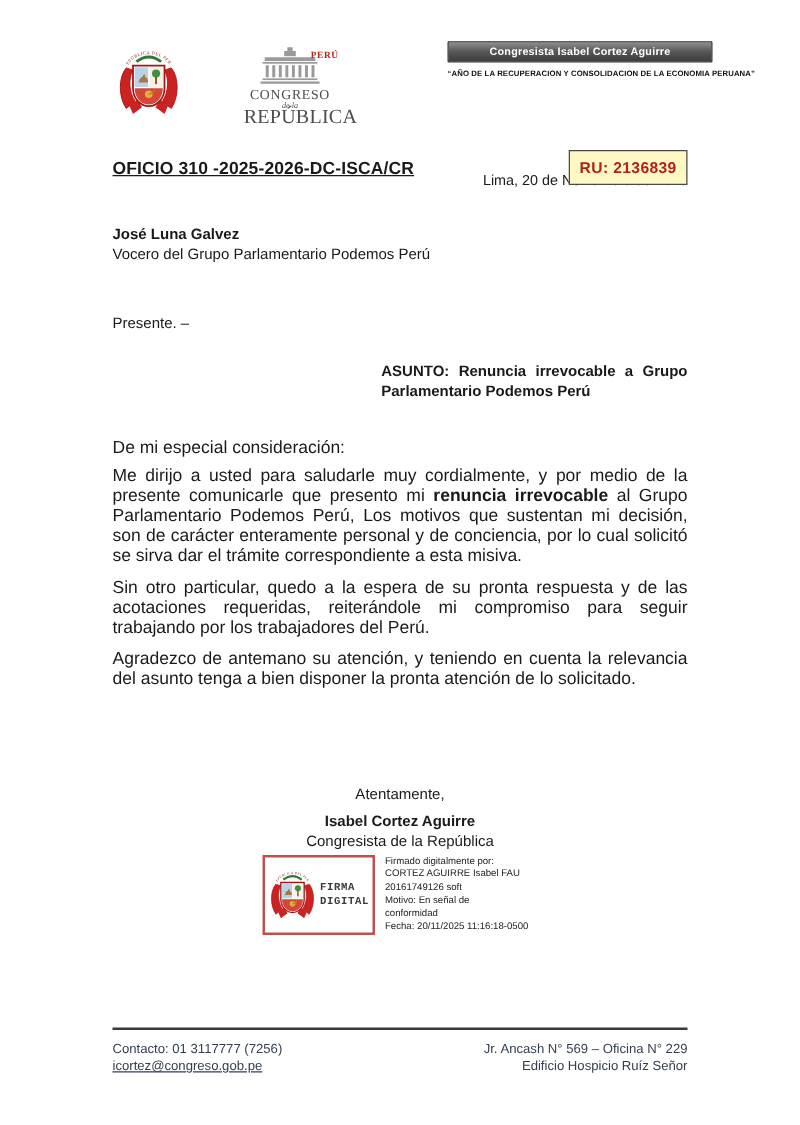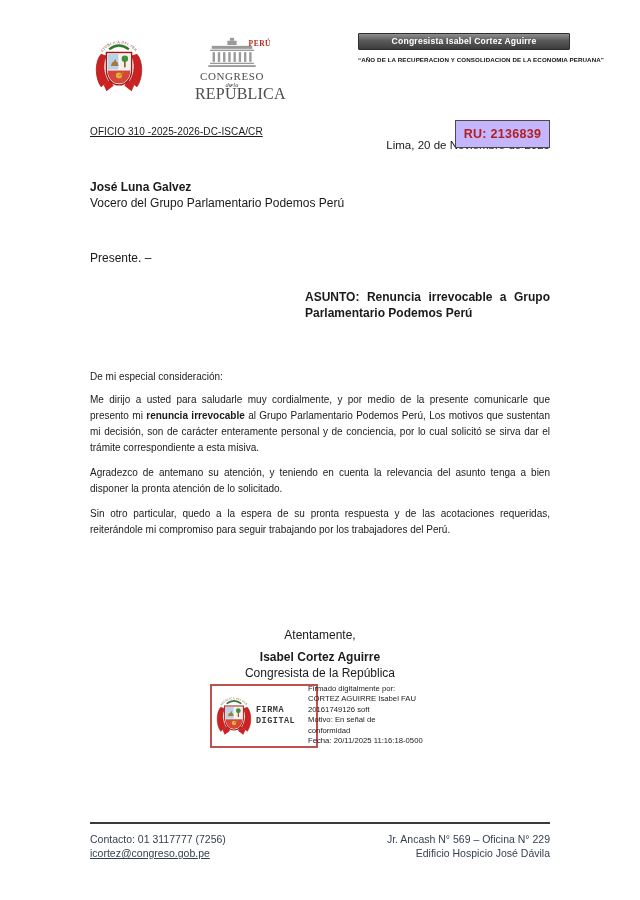--- a/index.html
+++ b/index.html
@@ -27,45 +27,45 @@
   .right-head { position:absolute; left:358px; top:33px; width:212px; }
   .banner { height:15px; line-height:15px; text-align:center; color:#ffffff;
     font-weight:bold; font-size:8.6px; letter-spacing:0.2px;
     background:linear-gradient(180deg,#8f8f8f 0%,#5a5a5a 45%,#3c3c3c 100%);
     border:1px solid #2e2e2e; border-radius:1px; }
   .motto { margin-top:6px; text-align:center; font-weight:bold; font-size:6.2px;
     color:#111111; white-space:nowrap; letter-spacing:0.1px; }
 
   .date-line { position:absolute; left:90px; top:95px; width:460px; text-align:right;
     font-size:11.5px;margin-top:44px; }
-  .oficio { position:absolute; left:90px; top:126px; font-size:10px; font-weight:normal;
+  .oficio { position:absolute; left:90px; top:126px; font-size:14px; font-weight:bold;
     text-decoration:underline; letter-spacing:0.1px; }
   .ru-box { position:absolute; left:455px; top:120px; width:93px; height:26px;
-    border:1px solid #4a4a4a; background:#c4b5fd; display:flex; align-items:center;
+    border:1px solid #4a4a4a; background:#fef9c3; display:flex; align-items:center;
     justify-content:center; }
   .ru-box span { color:#b02020; font-weight:bold; font-size:12.5px; letter-spacing:0.3px; }
 
   .recipient { position:absolute; left:90px; top:179px; font-size:12px; line-height:16px; }
   .recipient .r-name { font-weight:bold; }
   .presente { position:absolute; left:90px; top:251px; font-size:12px; }
 
   .asunto { position:absolute; left:305px; top:289px; width:245px; font-size:12px;
     font-weight:bold; line-height:16px; text-align:justify; }
 
-  .body-block { position:absolute; left:90px; top:349px; width:460px; font-size:10px;
-    line-height:16px; text-align:justify;margin-top:20px; }
+  .body-block { position:absolute; left:90px; top:349px; width:460px; font-size:14px;
+    line-height:16px; text-align:justify; }
   .body-block .greeting { text-align:left; margin:0 0 7px 0; }
   .body-block p { margin:0 0 9px 0; }
   .bold-inline { font-weight:bold; }
 
   .closing { position:absolute; left:170px; top:627px; width:300px; text-align:center;
     font-size:12px; line-height:16px; }
   .closing .c-name { margin-top:6px; font-weight:bold; }
 
-  .stamp { position:absolute; left:210px; top:684px; width:108px; height:64px;
+  .stamp { position:absolute; left:210px; top:684px; width:90px; height:64px;
     border:2px solid #c0504d; box-sizing:border-box; background:#ffffff;
     display:flex; align-items:center; padding:14px 2px; }
   .stamp .escudo-mini { width:40px; height:56px; flex:0 0 auto; }
   .firma-text { font-family:"Liberation Mono", monospace; font-weight:bold;
     font-size:8.5px; line-height:11px; color:#3a3a3a; margin-left:2px;
     letter-spacing:0.5px; }
 
   .sig-info { position:absolute; left:308px; top:684px; font-size:7.7px;
     line-height:10.4px; color:#222222; }
   .sig-info span { display:block; }
@@ -152,22 +152,22 @@
     <div class="r-name">José Luna Galvez</div>
     <div>Vocero del Grupo Parlamentario Podemos Perú</div>
   </div>
   <div class="presente">Presente. –</div>
 
   <div class="asunto">ASUNTO: Renuncia irrevocable a Grupo Parlamentario Podemos Perú</div>
 
   <div class="body-block">
     <div class="greeting">De mi especial consideración:</div>
     <p><span>Me dirijo a usted para saludarle muy cordialmente, y por medio de la presente comunicarle que presento mi </span><span class="bold-inline">renuncia irrevocable</span><span> al Grupo Parlamentario Podemos Perú, Los motivos que sustentan mi decisión, son de carácter enteramente personal y de conciencia, por lo cual solicitó se sirva dar el trámite correspondiente a esta misiva.</span></p>
+    <p>Sin otro particular, quedo a la espera de su pronta respuesta y de las acotaciones requeridas, reiterándole mi compromiso para seguir trabajando por los trabajadores del Perú.</p>
     <p>Agradezco de antemano su atención, y teniendo en cuenta la relevancia del asunto tenga a bien disponer la pronta atención de lo solicitado.</p>
-    <p>Sin otro particular, quedo a la espera de su pronta respuesta y de las acotaciones requeridas, reiterándole mi compromiso para seguir trabajando por los trabajadores del Perú.</p>
   </div>
 
   <div class="closing">
     <div>Atentamente,</div>
     <div class="c-name">Isabel Cortez Aguirre</div>
     <div>Congresista de la República</div>
   </div>
 
   <div class="stamp">
     <svg class="escudo-mini" viewBox="0 0 60 74">
@@ -187,16 +187,16 @@
     <span>Fecha: 20/11/2025 11:16:18-0500</span>
   </div>
 
   <div class="footer-rule"></div>
   <div class="footer-left">
     <div>Contacto: 01 3117777 (7256)</div>
     <div class="email">icortez@congreso.gob.pe</div>
   </div>
   <div class="footer-right">
     <div>Jr. Ancash N° 569 – Oficina N° 229</div>
-    <div>Edificio Hospicio José Dávila</div>
+    <div>Edificio Hospicio Ruíz Señor</div>
   </div>
 
 </div>
 
 </body></html>

